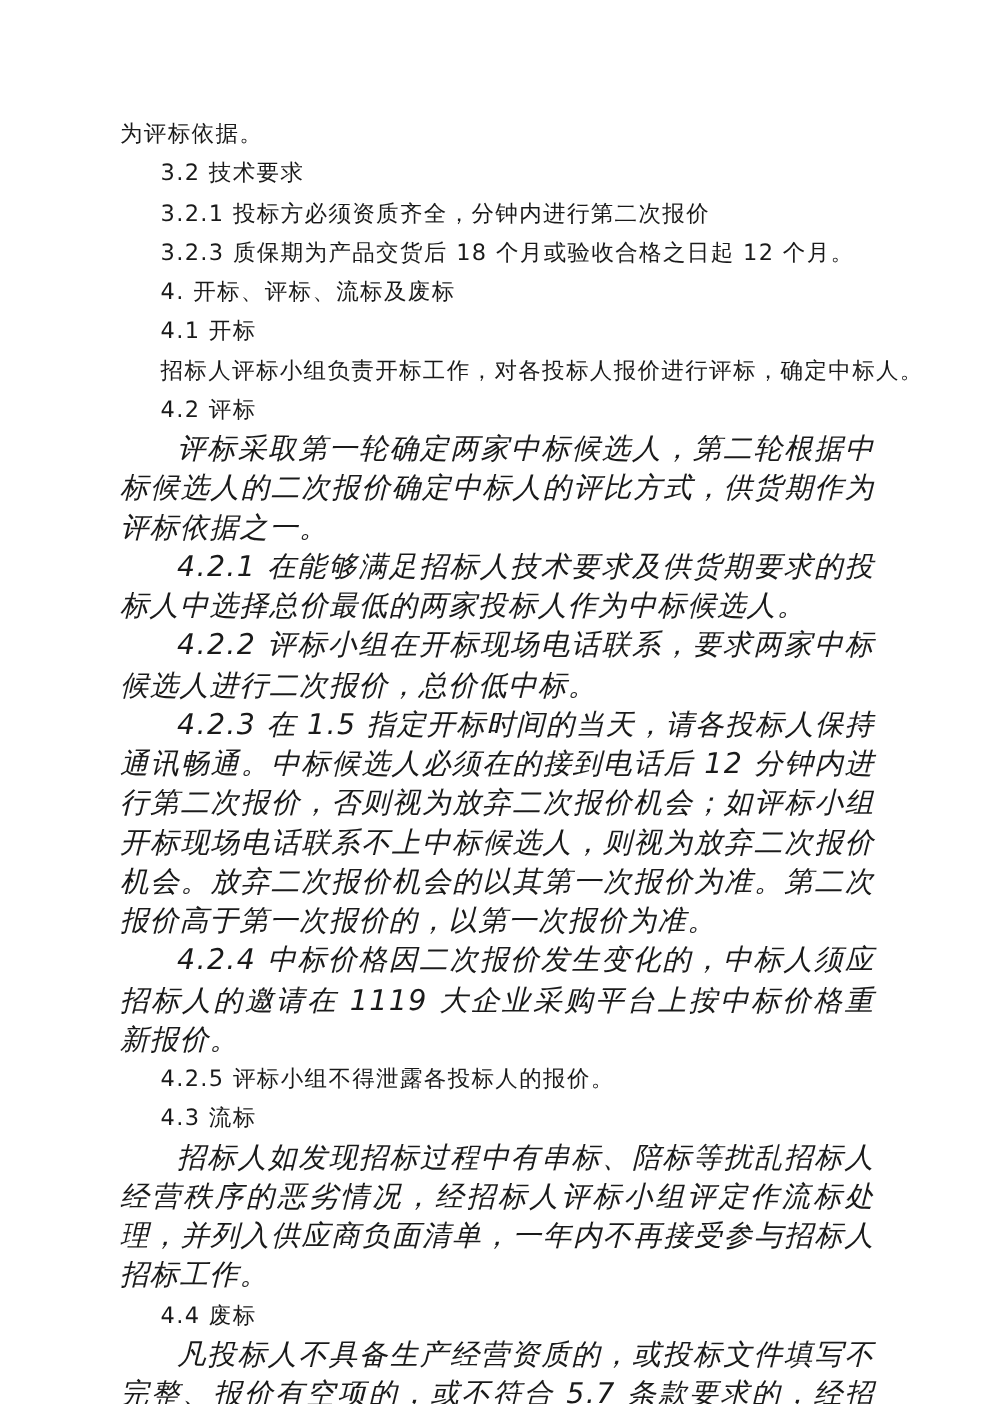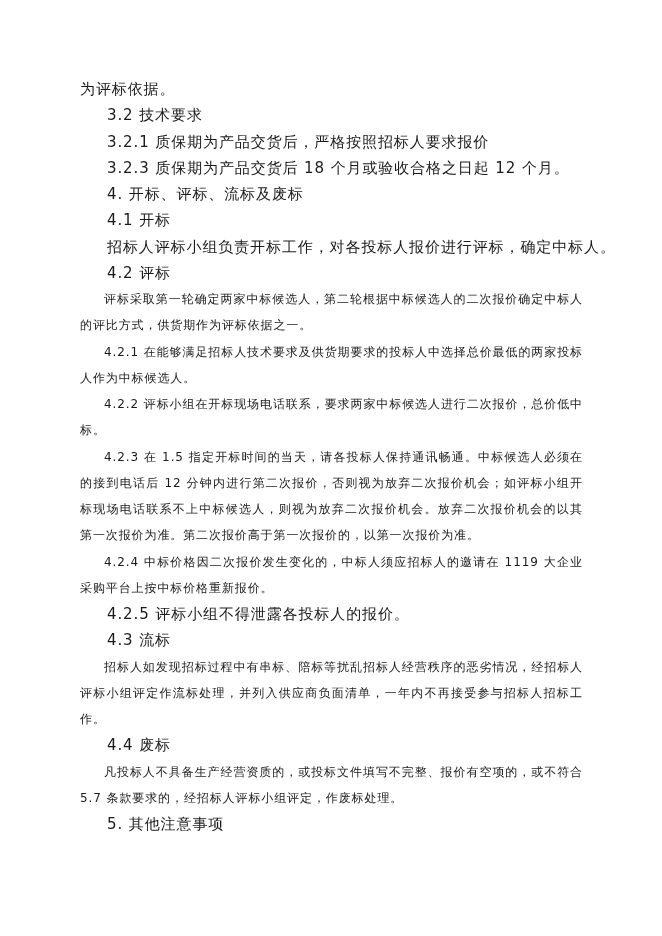--- a/index.html
+++ b/index.html
@@ -23,38 +23,39 @@
     }
     .line {
       font-size: 15px;
       line-height: 26.25px;
       height: 26.25px;
       white-space: nowrap;
       letter-spacing: 0.9px;
       overflow: visible;
     }
     .para {
-      font-size: 12px;
+      font-size: 19px;
       line-height: 26.25px;
       letter-spacing: 0.9px;
       text-align: justify;
       text-indent: 2em;
       margin: 0;
+      font-style: italic;
     }
     .indent {
       padding-left: 27px;
     }
   </style>
 </head>
 <body>
 
 <div class="page">
   <div class="line">为评标依据。</div>
   <div class="line indent">3.2 技术要求</div>
-  <div class="line indent">3.2.1 质保期为产品交货后，严格按照招标人要求报价</div>
+  <div class="line indent">3.2.1 投标方必须资质齐全，分钟内进行第二次报价</div>
   <div class="line indent">3.2.3 质保期为产品交货后 18 个月或验收合格之日起 12 个月。</div>
   <div class="line indent">4. 开标、评标、流标及废标</div>
   <div class="line indent">4.1 开标</div>
   <div class="line indent">招标人评标小组负责开标工作，对各投标人报价进行评标，确定中标人。</div>
   <div class="line indent">4.2 评标</div>
   <p class="para">评标采取第一轮确定两家中标候选人，第二轮根据中标候选人的二次报价确定中标人的评比方式，供货期作为评标依据之一。</p>
   <p class="para">4.2.1 在能够满足招标人技术要求及供货期要求的投标人中选择总价最低的两家投标人作为中标候选人。</p>
   <p class="para">4.2.2 评标小组在开标现场电话联系，要求两家中标候选人进行二次报价，总价低中标。</p>
   <p class="para">4.2.3 在 1.5 指定开标时间的当天，请各投标人保持通讯畅通。中标候选人必须在的接到电话后 12 分钟内进行第二次报价，否则视为放弃二次报价机会；如评标小组开标现场电话联系不上中标候选人，则视为放弃二次报价机会。放弃二次报价机会的以其第一次报价为准。第二次报价高于第一次报价的，以第一次报价为准。</p>
   <p class="para">4.2.4 中标价格因二次报价发生变化的，中标人须应招标人的邀请在 1119 大企业采购平台上按中标价格重新报价。</p>

